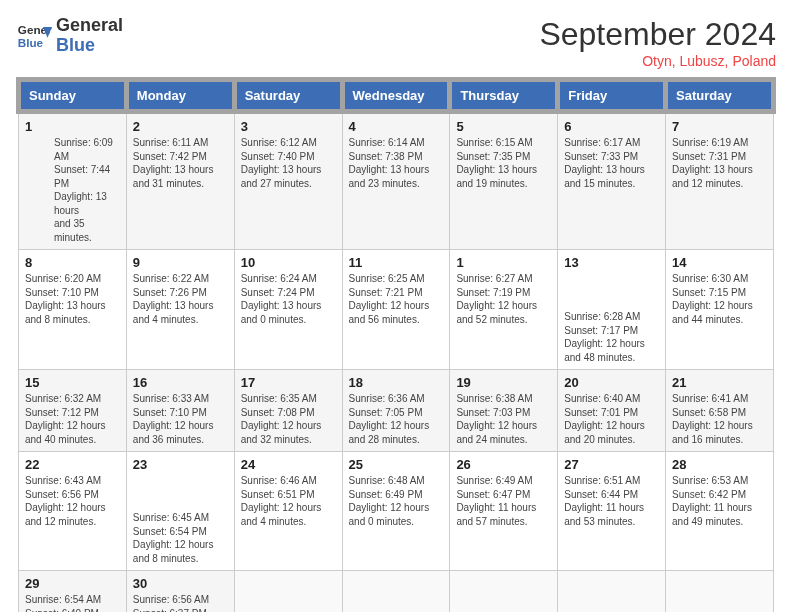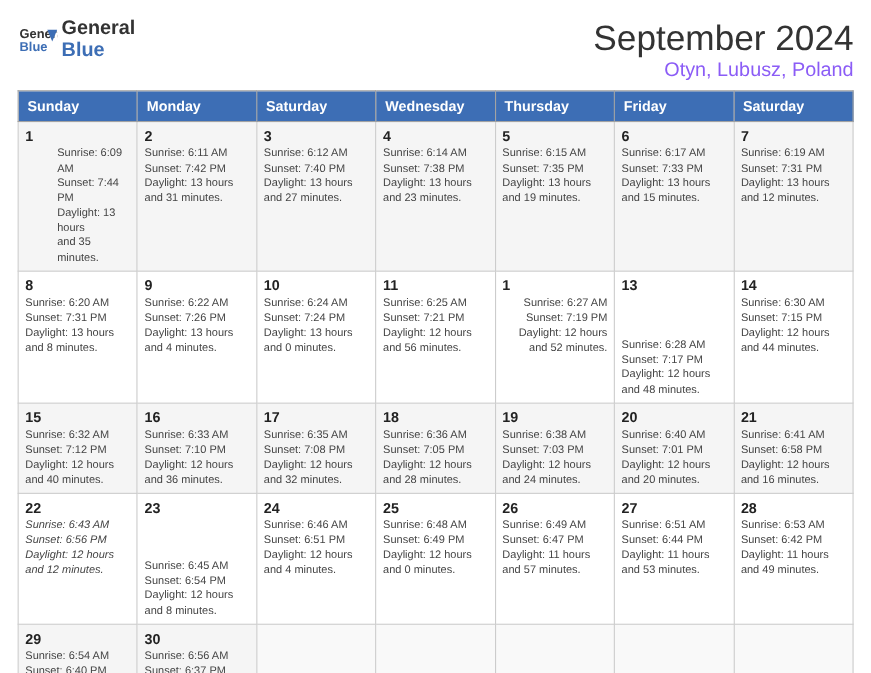--- a/index.html
+++ b/index.html
@@ -36,36 +36,36 @@
     }
     .title-block {
       text-align: right;
     }
     .month-title {
       font-size: 32px;
       font-weight: normal;
       color: #333;
     }
     .location {
-      font-size: 18px;
-      color: #8b5cf6;
+      font-size: 14px;
+      color: #ef4444;
     }
     .calendar {
       width: 100%;
       border-collapse: collapse;
       border: 1px solid #ccc;
     }
     .calendar th {
       background-color: #3d6eb5;
       color: #fff;
       font-size: 13px;
       font-weight: bold;
       padding: 6px 8px;
       text-align: left;
-      border: 1px solid #a3a3a3;
+      border: 5px solid #a3a3a3;
     }
     .calendar td {
       border: 1px solid #ccc;
       vertical-align: top;
       padding: 5px 6px;
       font-size: 10.5px;
       color: #333;
       width: calc(100%/7);
       background: #fff;
     }
@@ -173,21 +173,21 @@
           <div class="day-info" style="white-space: pre-line;">Sunrise: 6:19 AM
 Sunset: 7:31 PM
 Daylight: 13 hours
 and 12 minutes.</div>
         </td>
       </tr>
       <tr>
         <td>
           <span class="day-number">8</span>
           <div class="day-info" style="white-space: pre-line;">Sunrise: 6:20 AM
-Sunset: 7:31 PM
+Sunset: 7:10 PM
 Daylight: 13 hours
 and 8 minutes.</div>
         </td>
         <td>
           <span class="day-number">9</span>
           <div class="day-info" style="white-space: pre-line;">Sunrise: 6:22 AM
 Sunset: 7:26 PM
 Daylight: 13 hours
 and 4 minutes.</div>
         </td>
@@ -200,21 +200,21 @@
         </td>
         <td>
           <span class="day-number">11</span>
           <div class="day-info" style="white-space: pre-line;">Sunrise: 6:25 AM
 Sunset: 7:21 PM
 Daylight: 12 hours
 and 56 minutes.</div>
         </td>
         <td>
           <span class="day-number">1</span>
-          <div class="day-info" style="white-space: pre-line; text-align: right;">Sunrise: 6:27 AM
+          <div class="day-info" style="white-space: pre-line;">Sunrise: 6:27 AM
 Sunset: 7:19 PM
 Daylight: 12 hours
 and 52 minutes.</div>
         </td>
         <td>
           <span class="day-number">13</span>
           <div class="day-info" style="white-space: pre-line; margin-top: 40px;">Sunrise: 6:28 AM
 Sunset: 7:17 PM
 Daylight: 12 hours
 and 48 minutes.</div>
@@ -274,21 +274,21 @@
           <span class="day-number">21</span>
           <div class="day-info" style="white-space: pre-line;">Sunrise: 6:41 AM
 Sunset: 6:58 PM
 Daylight: 12 hours
 and 16 minutes.</div>
         </td>
       </tr>
       <tr>
         <td>
           <span class="day-number">22</span>
-          <div class="day-info" style="white-space: pre-line; font-style: italic;">Sunrise: 6:43 AM
+          <div class="day-info" style="white-space: pre-line;">Sunrise: 6:43 AM
 Sunset: 6:56 PM
 Daylight: 12 hours
 and 12 minutes.</div>
         </td>
         <td>
           <span class="day-number">23</span>
           <div class="day-info" style="white-space: pre-line; margin-top: 39px;">Sunrise: 6:45 AM
 Sunset: 6:54 PM
 Daylight: 12 hours
 and 8 minutes.</div>

